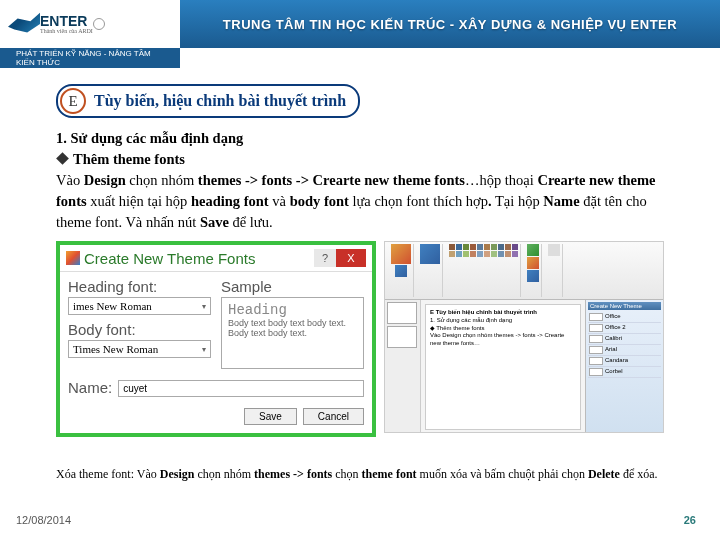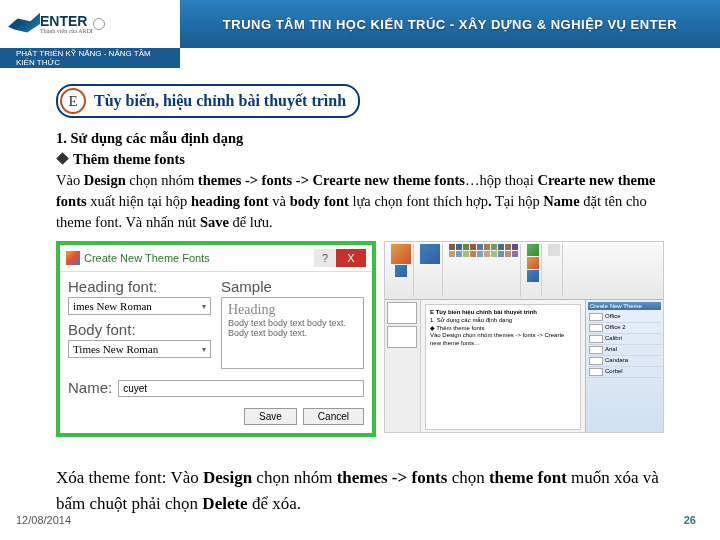--- a/index.html
+++ b/index.html
@@ -17,31 +17,31 @@
 .badge{width:26px;height:26px;border:2px solid #c05020;border-radius:50%;display:flex;align-items:center;justify-content:center;font-size:15px;color:#333}
 .section-title{color:#0a3a7a;font-weight:bold;font-size:16px}
 .body-text{margin-top:10px;font-size:14.5px;line-height:1.45;color:#000}
 .body-text b{font-weight:bold}
 .diamond{display:inline-block;width:9px;height:9px;background:#333;transform:rotate(45deg);margin:0 6px 0 2px;vertical-align:1px}
 .screenshots{display:flex;gap:8px;margin-top:8px}
 .dlg{width:320px;border:4px solid #3ac040;background:#fff;font-family:"Segoe UI",Arial,sans-serif;font-size:10px}
 .dlg-title{background:#fff;padding:4px 6px;display:flex;align-items:center;justify-content:space-between}
 .dlg-title-left{display:flex;align-items:center;gap:4px}
 .color-icon{width:14px;height:14px;background:linear-gradient(135deg,#f0a030,#e05030 50%,#3080d0)}
-.dlg-title-text{color:#2a7a2a;font-size:11px}
+.dlg-title-text{color:#2a7a2a;font-size:15px}
 .dlg-tbtns{display:flex;gap:0}
 .dlg-help{width:22px;height:18px;background:#e8e8e8;color:#555;display:flex;align-items:center;justify-content:center;font-size:11px}
 .dlg-close{width:30px;height:18px;background:#c83028;color:#fff;display:flex;align-items:center;justify-content:center;font-size:11px}
 .dlg-body{display:flex;padding:6px 8px;gap:10px;border-top:1px solid #ddd}
 .dlg-col{flex:1}
 .dlg-label{color:#555;font-size:15px;margin-bottom:2px}
 .dlg-select{border:1px solid #aaa;background:#fff;padding:2px 4px;display:flex;justify-content:space-between;align-items:center;font-family:"Times New Roman";font-size:11px;margin-bottom:6px}
 .chev{font-size:8px;color:#666}
 .sample-box{border:1px solid #aaa;height:72px;padding:4px 6px;font-size:9px;color:#666}
-.sample-h{font-size:14px;color:#888;font-family:Liberation Serif, serif}
+.sample-h{font-size:14px;color:#888;font-family:Liberation Mono, monospace}
 .dlg-name-row{padding:4px 8px;display:flex;align-items:center;gap:6px}
 .dlg-name-input{border:1px solid #aaa;padding:2px 4px;flex:1;font-size:10px}
 .dlg-btns{padding:6px 8px 8px;display:flex;justify-content:flex-end;gap:6px}
 .dlg-btn{border:1px solid #999;background:#f0f0f0;padding:2px 14px;font-size:10px}
 .app-shot{flex:1;border:1px solid #ccc;background:#f4f4f4;height:192px;position:relative;overflow:hidden;font-family:Arial;font-size:7px}
 .ribbon{height:58px;background:linear-gradient(#fafafa,#e8e8e8);border-bottom:1px solid #bbb;display:flex;padding:2px 4px;gap:4px}
 .rib-group{display:flex;flex-direction:column;align-items:center;gap:1px;padding:0 2px;border-right:1px solid #d0d0d0}
 .rib-icon{width:20px;height:20px;background:linear-gradient(135deg,#e0a040,#d05030)}
 .rib-icon.b{background:linear-gradient(135deg,#4080c0,#3060a0)}
 .rib-icon.g{background:linear-gradient(135deg,#60b060,#309030)}
@@ -51,21 +51,21 @@
 .app-body{display:flex;height:134px}
 .slide-panel{width:36px;background:#eee;border-right:1px solid #ccc;padding:2px}
 .slide-thumb{width:30px;height:22px;background:#fff;border:1px solid #aaa;margin-bottom:2px}
 .main-slide{flex:1;background:#fff;margin:4px;border:1px solid #ccc;padding:4px;font-size:6px;line-height:1.3}
 .task-pane{width:78px;background:linear-gradient(#e8f0fa,#d0e0f0);border-left:1px solid #bbb;padding:2px;font-size:6px}
 .tp-title{background:linear-gradient(#6090c0,#4070a0);color:#fff;padding:1px 2px;font-size:6px;margin-bottom:2px}
 .tp-item{display:flex;gap:2px;padding:1px;border-bottom:1px solid #d0d8e8}
 .tp-chip{width:14px;height:8px;background:#fff;border:1px solid #aaa}
 .footer{position:absolute;bottom:14px;left:16px;right:24px;display:flex;justify-content:space-between;font-size:11px;color:#555;font-family:Arial}
 .page-num{color:#2a7a7a;font-weight:bold}
-.delete-text{margin-top:28px;font-size:17px;line-height:1.5}
+.delete-text{margin-top:28px;font-size:12px;line-height:1.5}
 </style>
 </head>
 <body>
 
 <div class="header">
   <div class="logo-area">
     <div class="logo-swoosh"></div>
     <div>
       <div class="logo-text">ENTER</div>
       <div class="logo-sub">Thành viên của ARDI</div>

